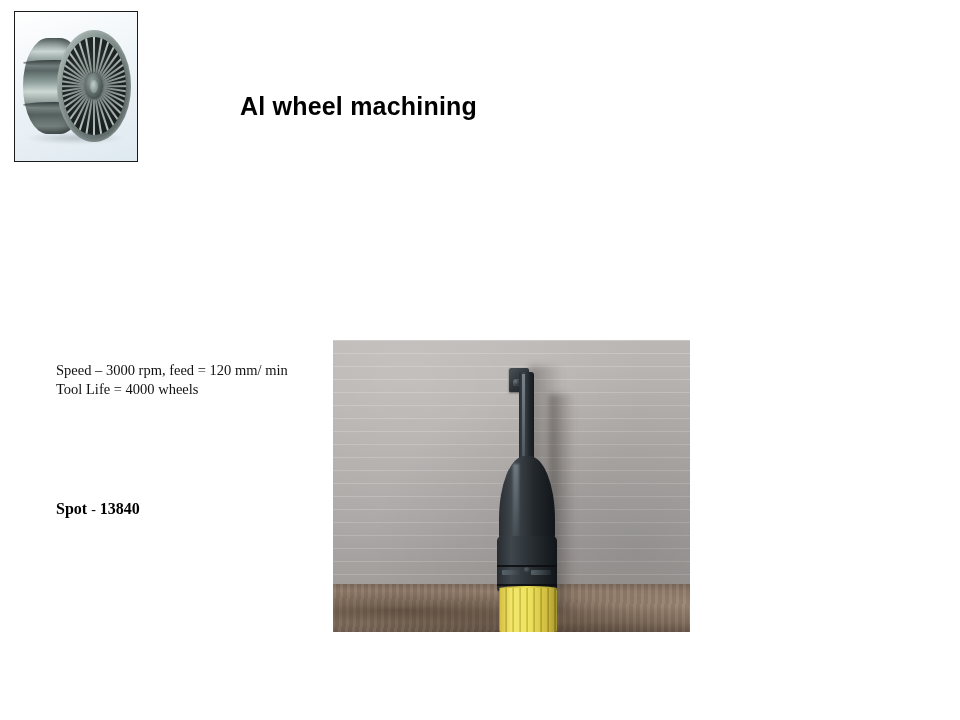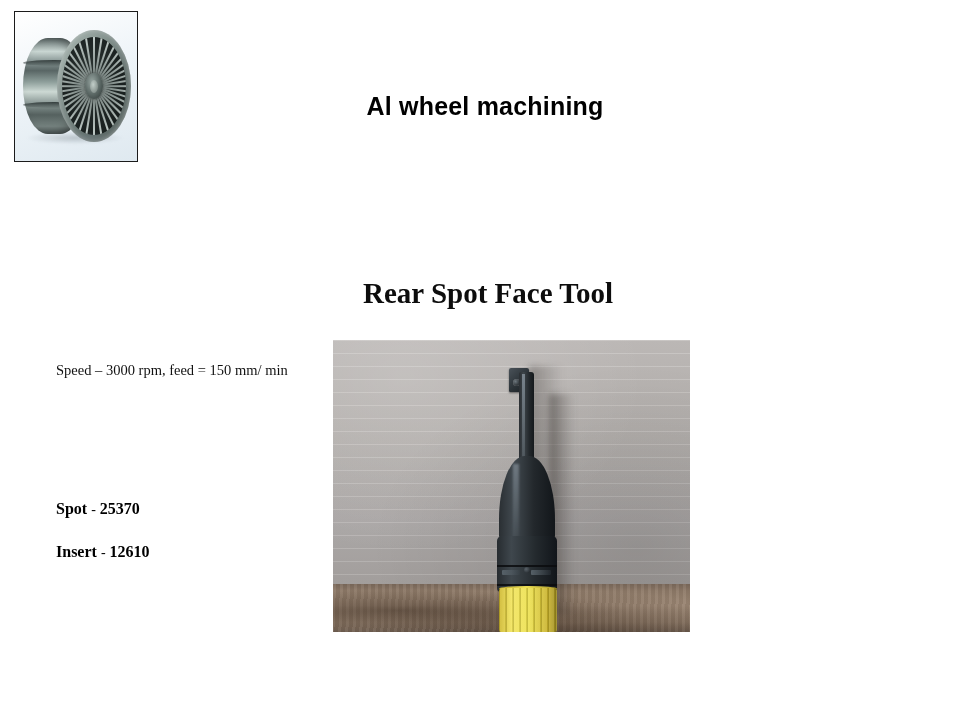--- a/index.html
+++ b/index.html
@@ -140,21 +140,21 @@
     background: radial-gradient(ellipse, rgba(120,132,140,.40), rgba(255,255,255,0) 72%);
     filter: blur(1px);
   }
 
   
   .main-title {
     position: absolute;
     left: 240px;
     top: 92px;
     width: 490px;
-    text-align: center;
+    text-align: left;
     font-family: "Liberation Sans", sans-serif;
     font-weight: bold;
     font-size: 25px;
     line-height: 29px;
     color: #000000;
     letter-spacing: .2px;
   }
   .op-title {
     position: absolute;
     left: 83px;
@@ -435,36 +435,31 @@
       </div>
       <div class="wheel-shadow"></div>
     </div>
   </div>
 
   <div class="main-title">
     <div>Al wheel machining</div>
   </div>
 
 
-  <div class="tool-title">Rear Spot Face Tool</div>
 
   <div class="specs">
-    <div>Speed – 3000 rpm,  feed = 150 mm/  min</div>
+    <div>Speed – 3000 rpm,  feed = 120 mm/  min</div>
+    <div>Tool Life  =  4000 wheels</div>
   </div>
 
   <div class="codes">
     <div class="code-row">
       <span>Spot</span>
       <span class="dash">-</span>
-      <span>25370</span>
-    </div>
-    <div class="code-row">
-      <span>Insert</span>
-      <span class="dash">-</span>
-      <span>12610</span>
+      <span>13840</span>
     </div>
   </div>
 
   <div class="photo">
     <div class="cardboard"></div>
     <div class="table-top"></div>
     <div class="wall-shadow"></div>
     <div class="tool">
       <div class="tool-shadow"></div>
       <div class="head"></div>

